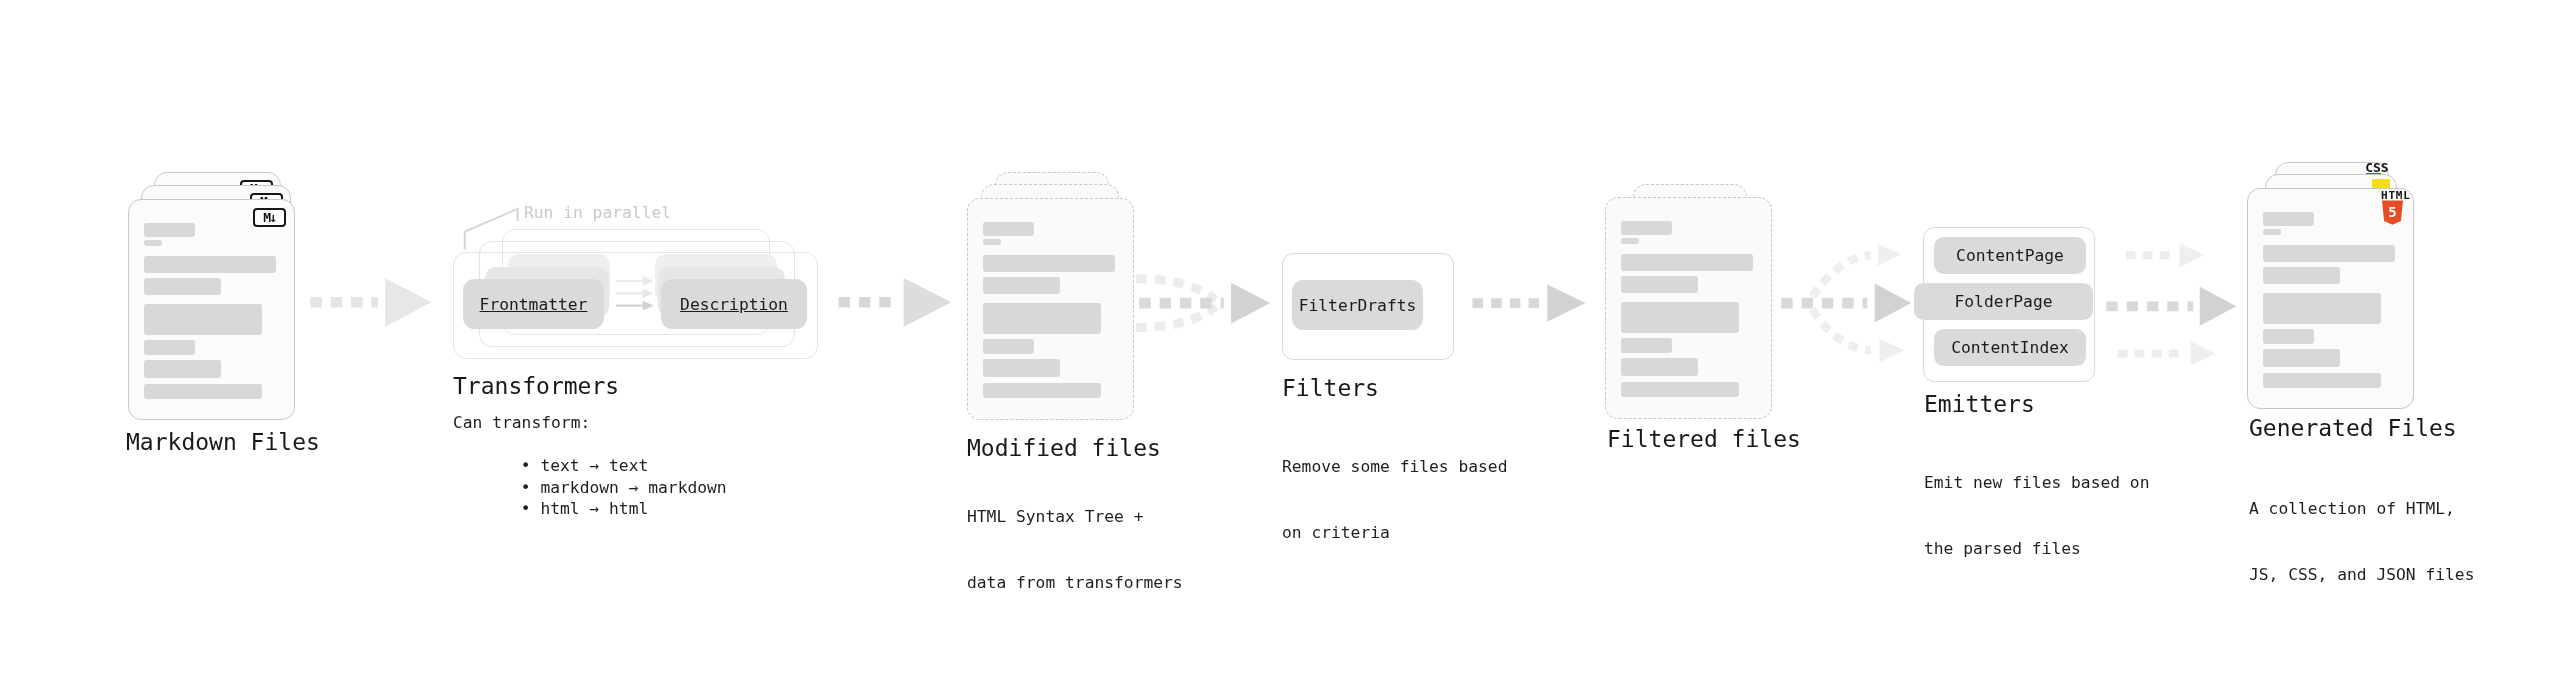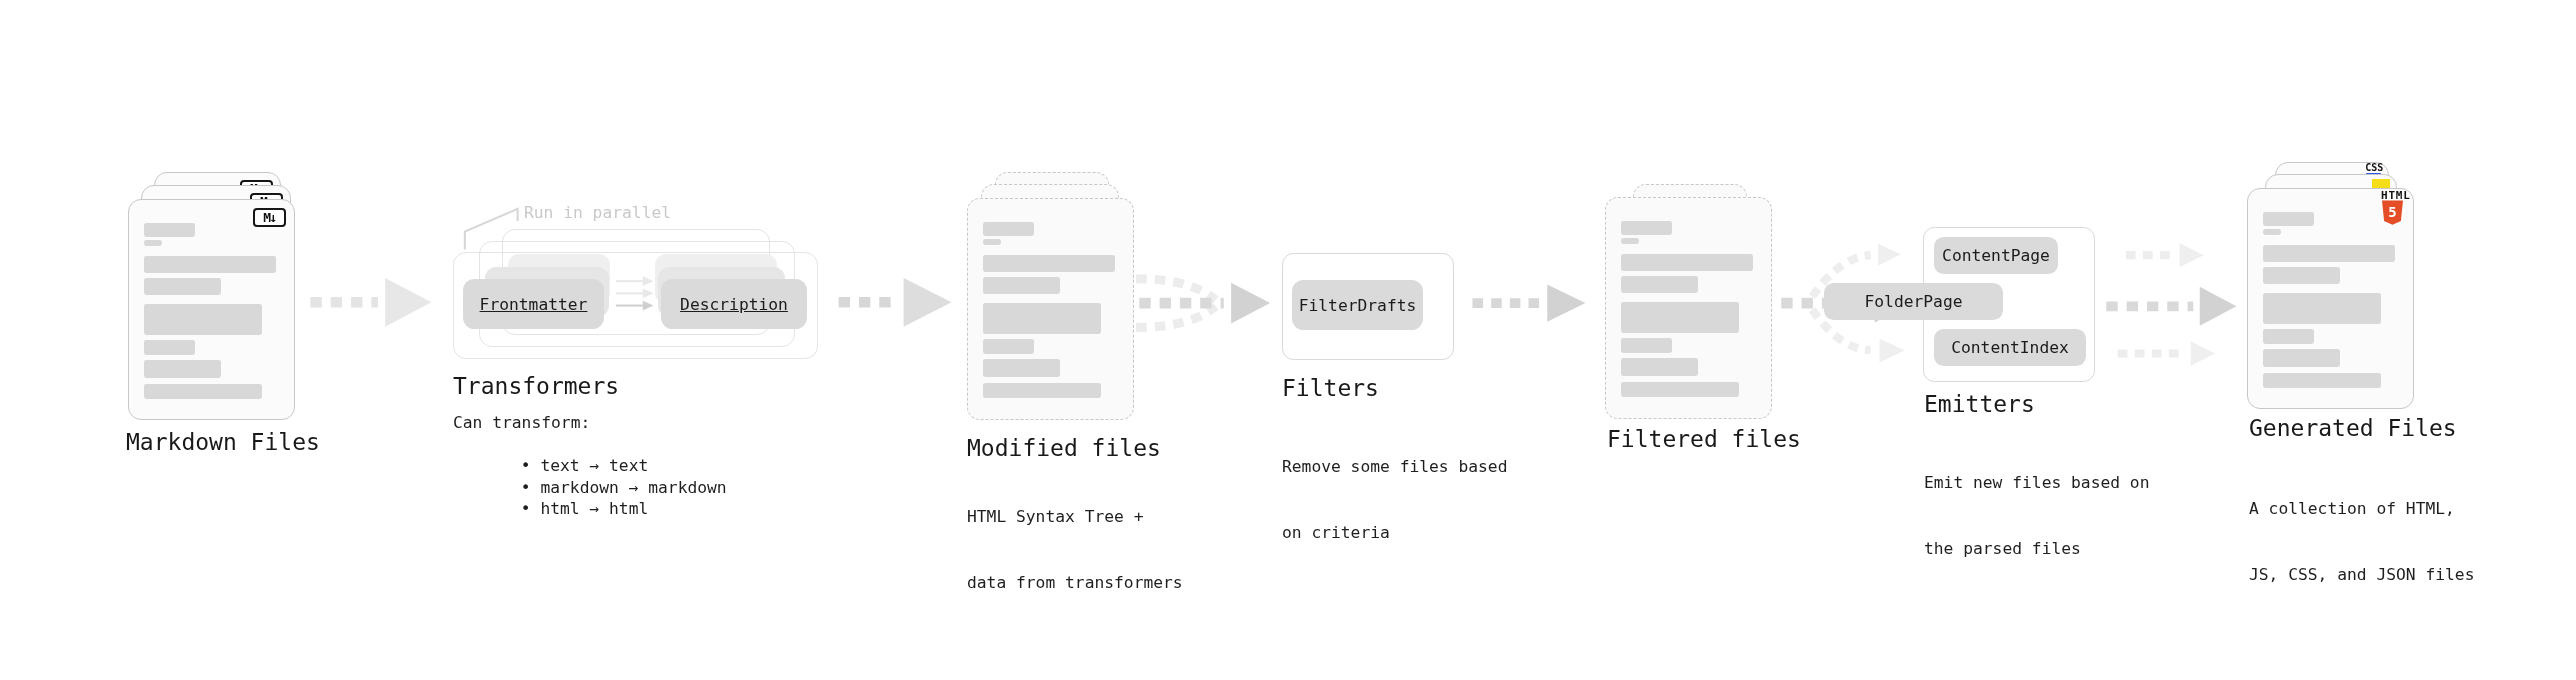--- a/index.html
+++ b/index.html
@@ -21,21 +21,21 @@
   .doc-bars .bar { background:#d8d8d8; border-radius:2.4px; }
 
   
   .md-badge { position:absolute; width:33px; height:18.7px; background:#ffffff;
     border:2.4px solid #161616; border-radius:4.1px; display:flex; align-items:center;
     justify-content:center; font-weight:bold; font-size:13px; letter-spacing:-1.6px;
     color:#111; line-height:1; }
 
   
   .css-badge { position:absolute; top:2.4px; right:6.5px; width:16.3px; text-align:center; }
-  .css-badge .t { font-size:10px; font-weight:bold; color:#111; line-height:6.5px; letter-spacing:0; }
+  .css-badge .t { font-size:13px; font-weight:bold; color:#111; line-height:6.5px; letter-spacing:0; }
   .css-badge .bar { height:3.3px; width:14.6px; margin:0.8px auto 0; background:#2d53e5; border-radius:0.8px; }
   .js-badge { position:absolute; top:4.1px; right:5.7px; width:18px; height:9.8px; background:#f5de19; }
   .html5-badge { position:absolute; top:3.3px; right:9px; width:23px; text-align:center; }
   .html5-badge .t { font-size:11px; font-weight:bold; color:#111; letter-spacing:0.8px; line-height:7.3px; }
   .html5-badge .shield { position:relative; width:21px; height:24.4px; margin:0.8px auto 0;
     background:#e44d26; clip-path:polygon(0 0,100% 0,90% 84%,50% 100%,10% 84%);
     display:flex; align-items:center; justify-content:center; }
   .html5-badge .five { color:#ffffff; font-weight:bold; font-size:14px; line-height:1; margin-top:-1.6px; }
 
   
@@ -209,22 +209,22 @@
           <div class="bar" style="width: 51px; height: 14.6px; margin-bottom: 4.9px;"></div>
           <div class="bar" style="width: 77px; height: 18px; margin-bottom: 6.5px;"></div>
           <div class="bar" style="width: 118px; height: 14.6px; margin-bottom: 0px;"></div>
         </div>
     </div>
     <div class="title" style="left:1607px; top:425px;">Filtered files</div>
   </div>
 
   <div>
     <div class="plugin-box" style="left:1923px; top:227px; width:172px; height:155px;"></div>
-    <div class="plugin-pill" style="left:1934px; top:237px; width:124px; height:37px;">ContentPage</div>
-    <div class="plugin-pill" style="left:1824px; top:283px; width:179px; height:37px;text-align:center;">FolderPage</div>
+    <div class="plugin-pill" style="left:1934px; top:237px; width:152px; height:37px;">ContentPage</div>
+    <div class="plugin-pill" style="left:1914px; top:283px; width:179px; height:37px;text-align:center;">FolderPage</div>
     <div class="plugin-pill" style="left:1934px; top:329px; width:152px; height:37px;">ContentIndex</div>
     <div class="title" style="left:1924px; top:390px;">Emitters</div>
     <div class="sub" style="left:1924px; top:428px;">
       <span class="line">Emit new files based on</span>
       <span class="line">the parsed files</span>
     </div>
   </div>
 
   <div>
     <div class="card back" style="left:2275px; top:162px; width:114px; height:49px;">

